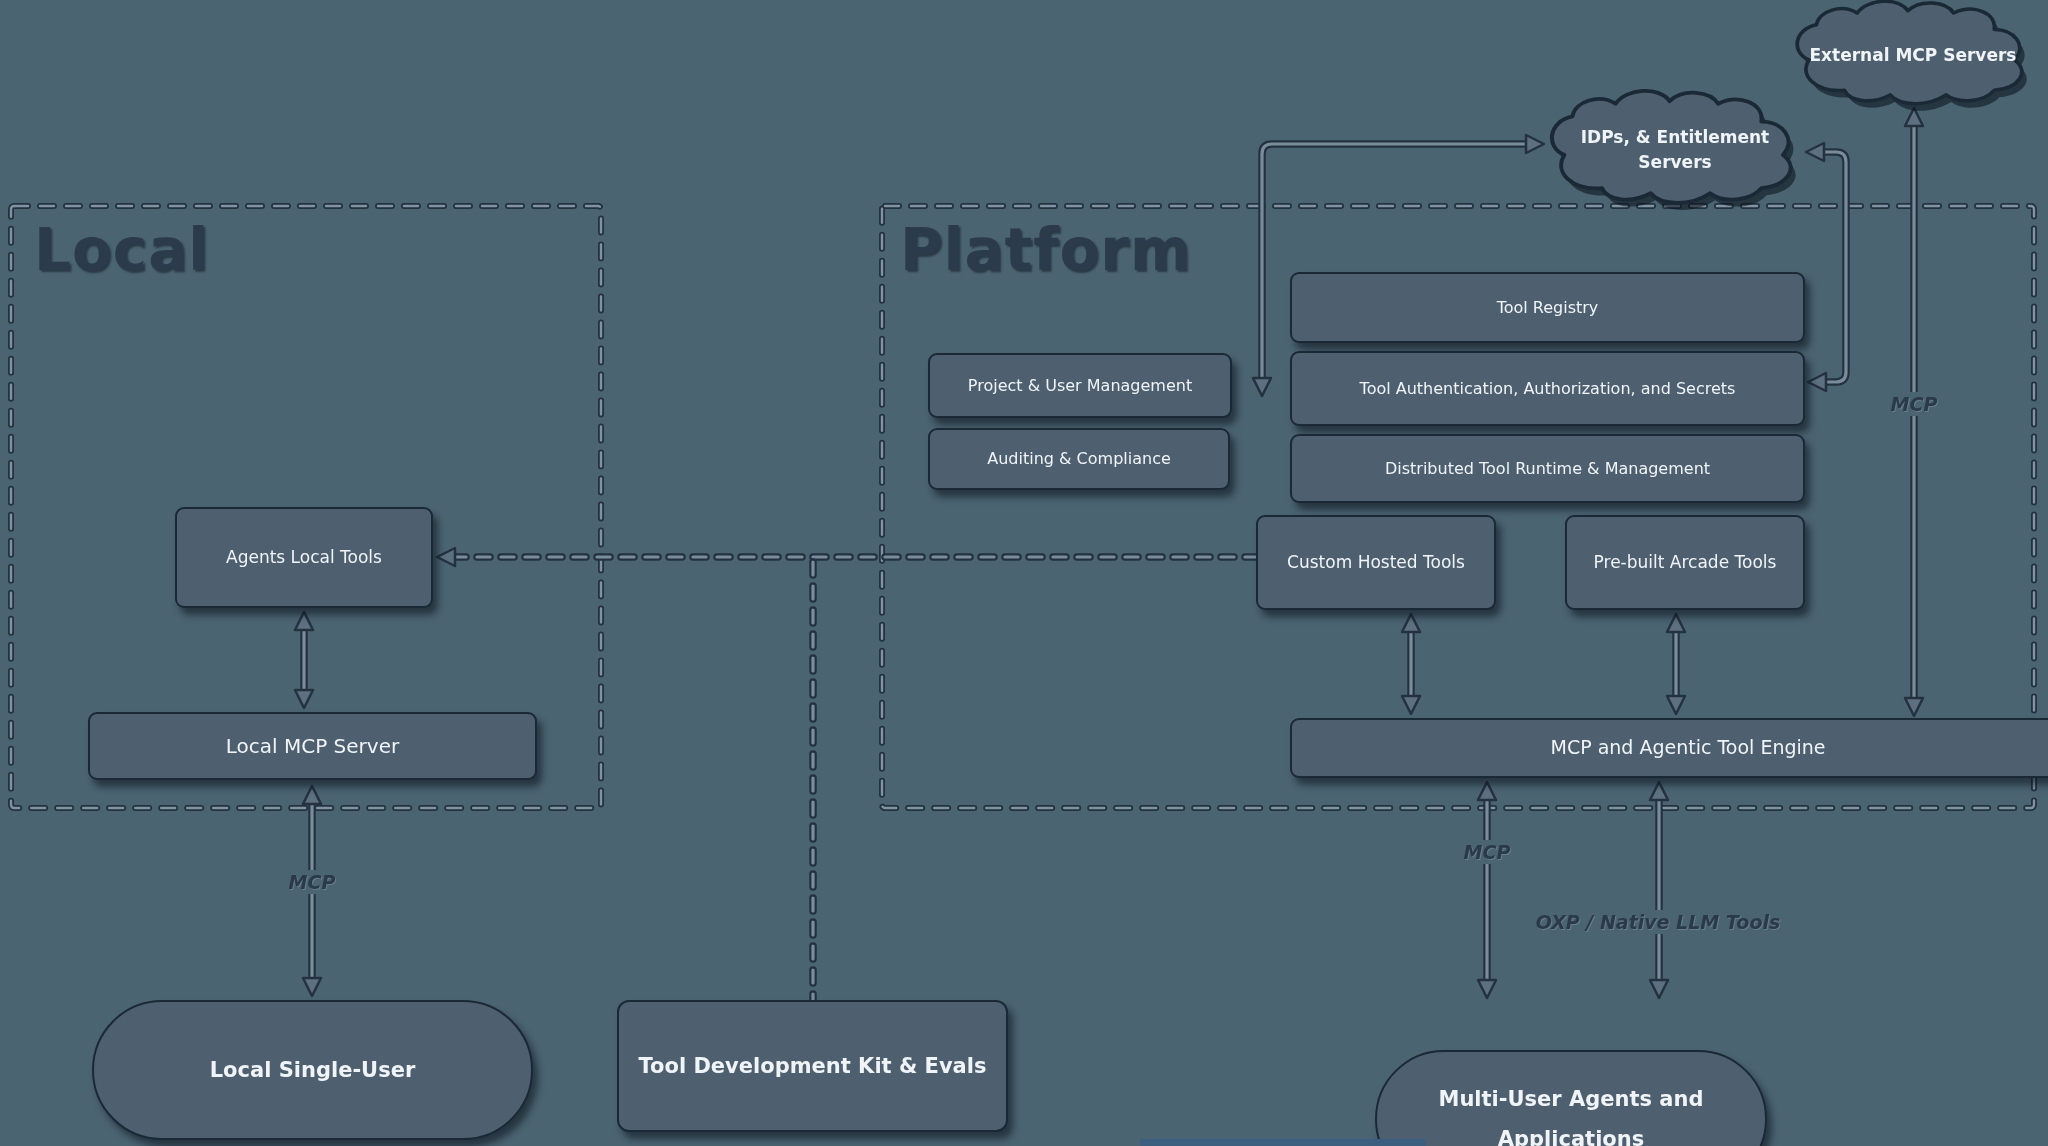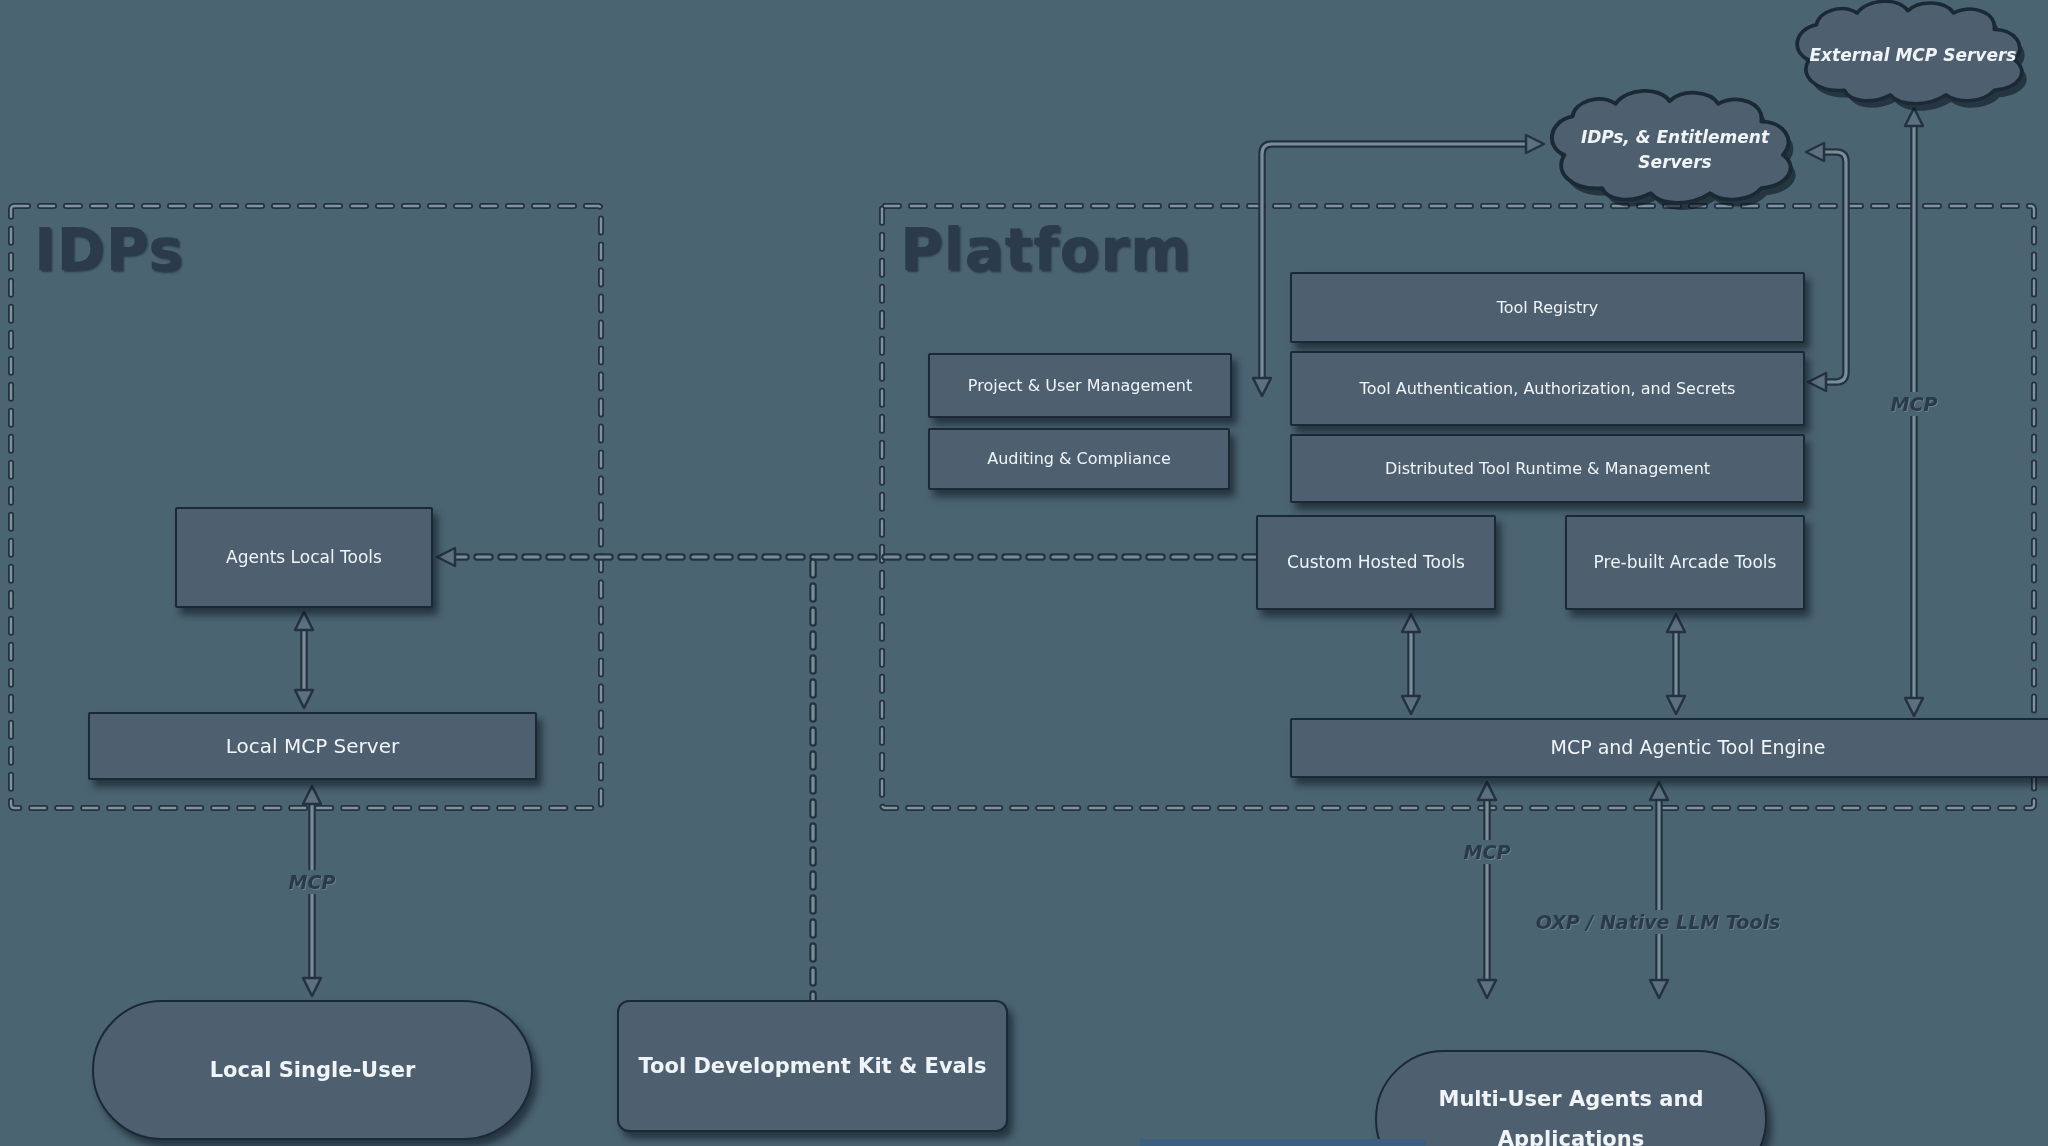--- a/index.html
+++ b/index.html
@@ -22,36 +22,36 @@
   .head{fill:var(--head-fill);stroke:var(--edge-dark);stroke-width:2.5;stroke-linejoin:round;}
   .cloud-main{fill:var(--node-fill);stroke:var(--node-border);stroke-width:3;stroke-linejoin:round;}
   .cloud-shadow{fill:rgba(10,17,26,0.55);}
 
   .container-title{
     position:absolute;font-size:58px;font-weight:bold;color:var(--title);z-index:2;
     letter-spacing:1px;text-shadow:2px 2px 2px rgba(15,24,34,0.55);
   }
   .node{
     position:absolute;background:var(--node-fill);border:2.5px solid var(--node-border);
-    border-radius:2px;display:flex;flex-direction:column;align-items:center;justify-content:center;
+    border-radius:9px;display:flex;flex-direction:column;align-items:center;justify-content:center;
     text-align:center;color:var(--text);box-shadow:5px 7px 7px rgba(9,16,25,0.55);
     z-index:3;box-sizing:border-box;padding:0 10px;line-height:1.35;
   }
   .node span{white-space:nowrap;}
   .stadium{border-radius:90px;font-weight:bold;gap:12px;}
   .bold{font-weight:bold;}
   .edge-label{
     position:absolute;transform:translate(-50%,-50%);background:var(--bg);
     color:#2b3a4a;font-style:italic;font-weight:bold;font-size:19px;
     padding:1px 7px;z-index:4;white-space:nowrap;
     text-shadow:1px 1px 0 rgba(155,172,184,0.35);
   }
   .cloud-label{
     position:absolute;display:flex;flex-direction:column;align-items:center;justify-content:center;
-    color:var(--text);font-style:italic;font-weight:bold;font-size:17px;z-index:3;
+    color:var(--text);font-weight:bold;font-size:17px;z-index:3;
     text-align:right;line-height:1.45;
   }
   .cutoff-bar{position:absolute;z-index:5;background:#3c5f7f;}
 </style>
 </head>
 <body>
 
 <svg id="edges" width="2048" height="1146" viewBox="0 0 2048 1146">
   <defs>
     <path id="cloud" d="M 46 72 C 24 74 10 60 18 46 C 4 40 6 20 24 16 C 26 4 44 -2 56 6
@@ -147,21 +147,21 @@
   <g>
     <use href="#cloud" class="cloud-shadow" transform="translate(1791,13) scale(1.27,1.17)"></use>
     <use href="#cloud" class="cloud-main" transform="translate(1786,6) scale(1.27,1.17)"></use>
   </g>
   <g>
     <use href="#cloud" class="cloud-shadow" transform="translate(1545,103) scale(1.35,1.28)"></use>
     <use href="#cloud" class="cloud-main" transform="translate(1540,96) scale(1.35,1.28)"></use>
   </g>
 </svg>
 
-<div class="container-title" style="left:34px;top:216px">IDPs</div>
+<div class="container-title" style="left:34px;top:216px">Local</div>
 <div class="container-title" style="left:900px;top:216px">Platform</div>
 
 <div class="cloud-label" style="left:1786px;top:6px;width:254px;height:98px">
   <span>External MCP Servers</span>
 </div>
 <div class="cloud-label" style="left:1540px;top:96px;width:270px;height:107px">
   <span>IDPs, &amp; Entitlement</span>
   <span>Servers</span>
 </div>
 

